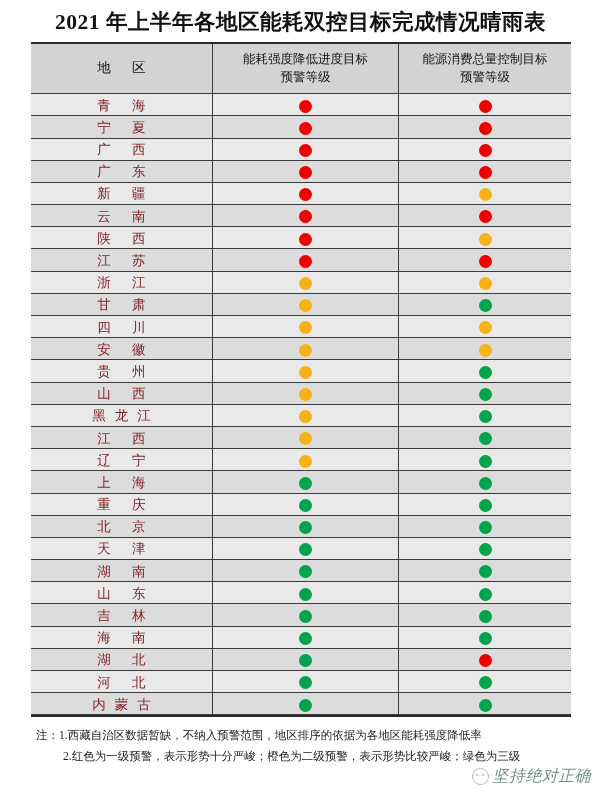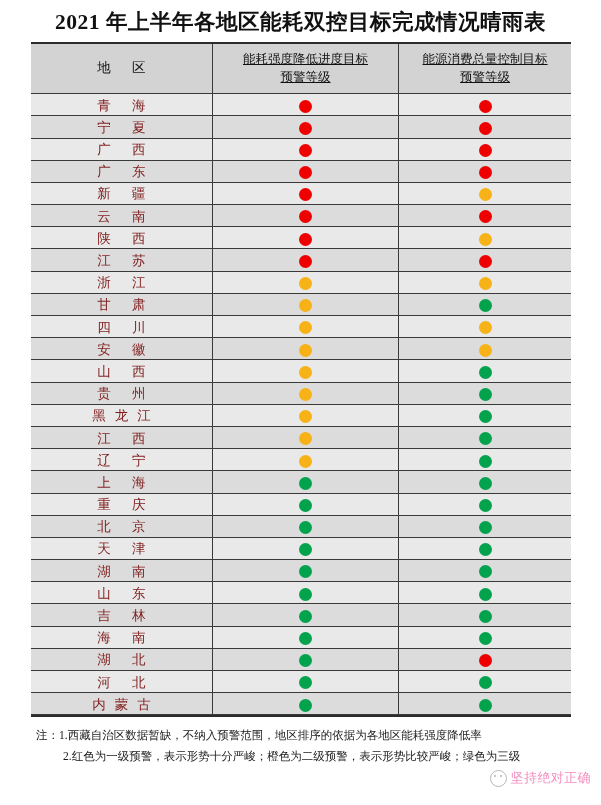--- a/index.html
+++ b/index.html
@@ -57,21 +57,21 @@
     line-height: 1.45;
     padding: 6px 4px 7px 4px;
     vertical-align: middle;
     text-align: center;
   }
   thead th.region-head {
     letter-spacing: 9px;
     text-indent: 9px;
     font-size: 13.5px;
   }
-  thead th.sep-left { border-left: 1.5px solid #3a3a3a; text-decoration: underline; }
+  thead th.sep-left { border-left: 1.5px solid #3a3a3a; }
 
   tbody td {
     border-bottom: 1.2px solid #3a3a3a;
     height: 21.2px;
     padding: 0;
     text-align: center;
     vertical-align: middle;
   }
   tbody tr:nth-child(odd)  td { background: #e9e9e9; }
   tbody tr:nth-child(even) td { background: #dcdcdc; }
@@ -133,24 +133,25 @@
     width: 2.4px;
     height: 2.4px;
     border-radius: 50%;
     background: #8a8a8a;
     top: 4.6px;
   }
   .wm-badge::before { left: 3.4px; }
   .wm-badge::after  { right: 3.4px; }
   .wm-text {
     font-family: "Liberation Serif", "DejaVu Serif", serif;
-    font-size: 13px;
-    color: #ec4899;
+    font-size: 16px;
+    color: #14532d;
     letter-spacing: 0.4px;
     white-space: nowrap;
+    font-style: italic;
   }
 </style>
 </head>
 <body>
 
 <div class="page">
 
   <div class="title">2021 年上半年各地区能耗双控目标完成情况晴雨表</div>
 
   <div class="table-wrap">
@@ -228,26 +229,26 @@
             <td><span class="region-name">四  川</span></td>
             <td class="sep-left"><span class="dot orange"></span></td>
             <td class="sep-left"><span class="dot orange"></span></td>
           </tr>
           <tr>
             <td><span class="region-name">安  徽</span></td>
             <td class="sep-left"><span class="dot orange"></span></td>
             <td class="sep-left"><span class="dot orange"></span></td>
           </tr>
           <tr>
+            <td><span class="region-name">贵  州</span></td>
+            <td class="sep-left"><span class="dot orange"></span></td>
+            <td class="sep-left"><span class="dot green"></span></td>
+          </tr>
+          <tr>
             <td><span class="region-name">山  西</span></td>
-            <td class="sep-left"><span class="dot orange"></span></td>
-            <td class="sep-left"><span class="dot green"></span></td>
-          </tr>
-          <tr>
-            <td><span class="region-name">贵  州</span></td>
             <td class="sep-left"><span class="dot orange"></span></td>
             <td class="sep-left"><span class="dot green"></span></td>
           </tr>
           <tr>
             <td><span class="region-name">黑龙江</span></td>
             <td class="sep-left"><span class="dot orange"></span></td>
             <td class="sep-left"><span class="dot green"></span></td>
           </tr>
           <tr>
             <td><span class="region-name">江  西</span></td>

